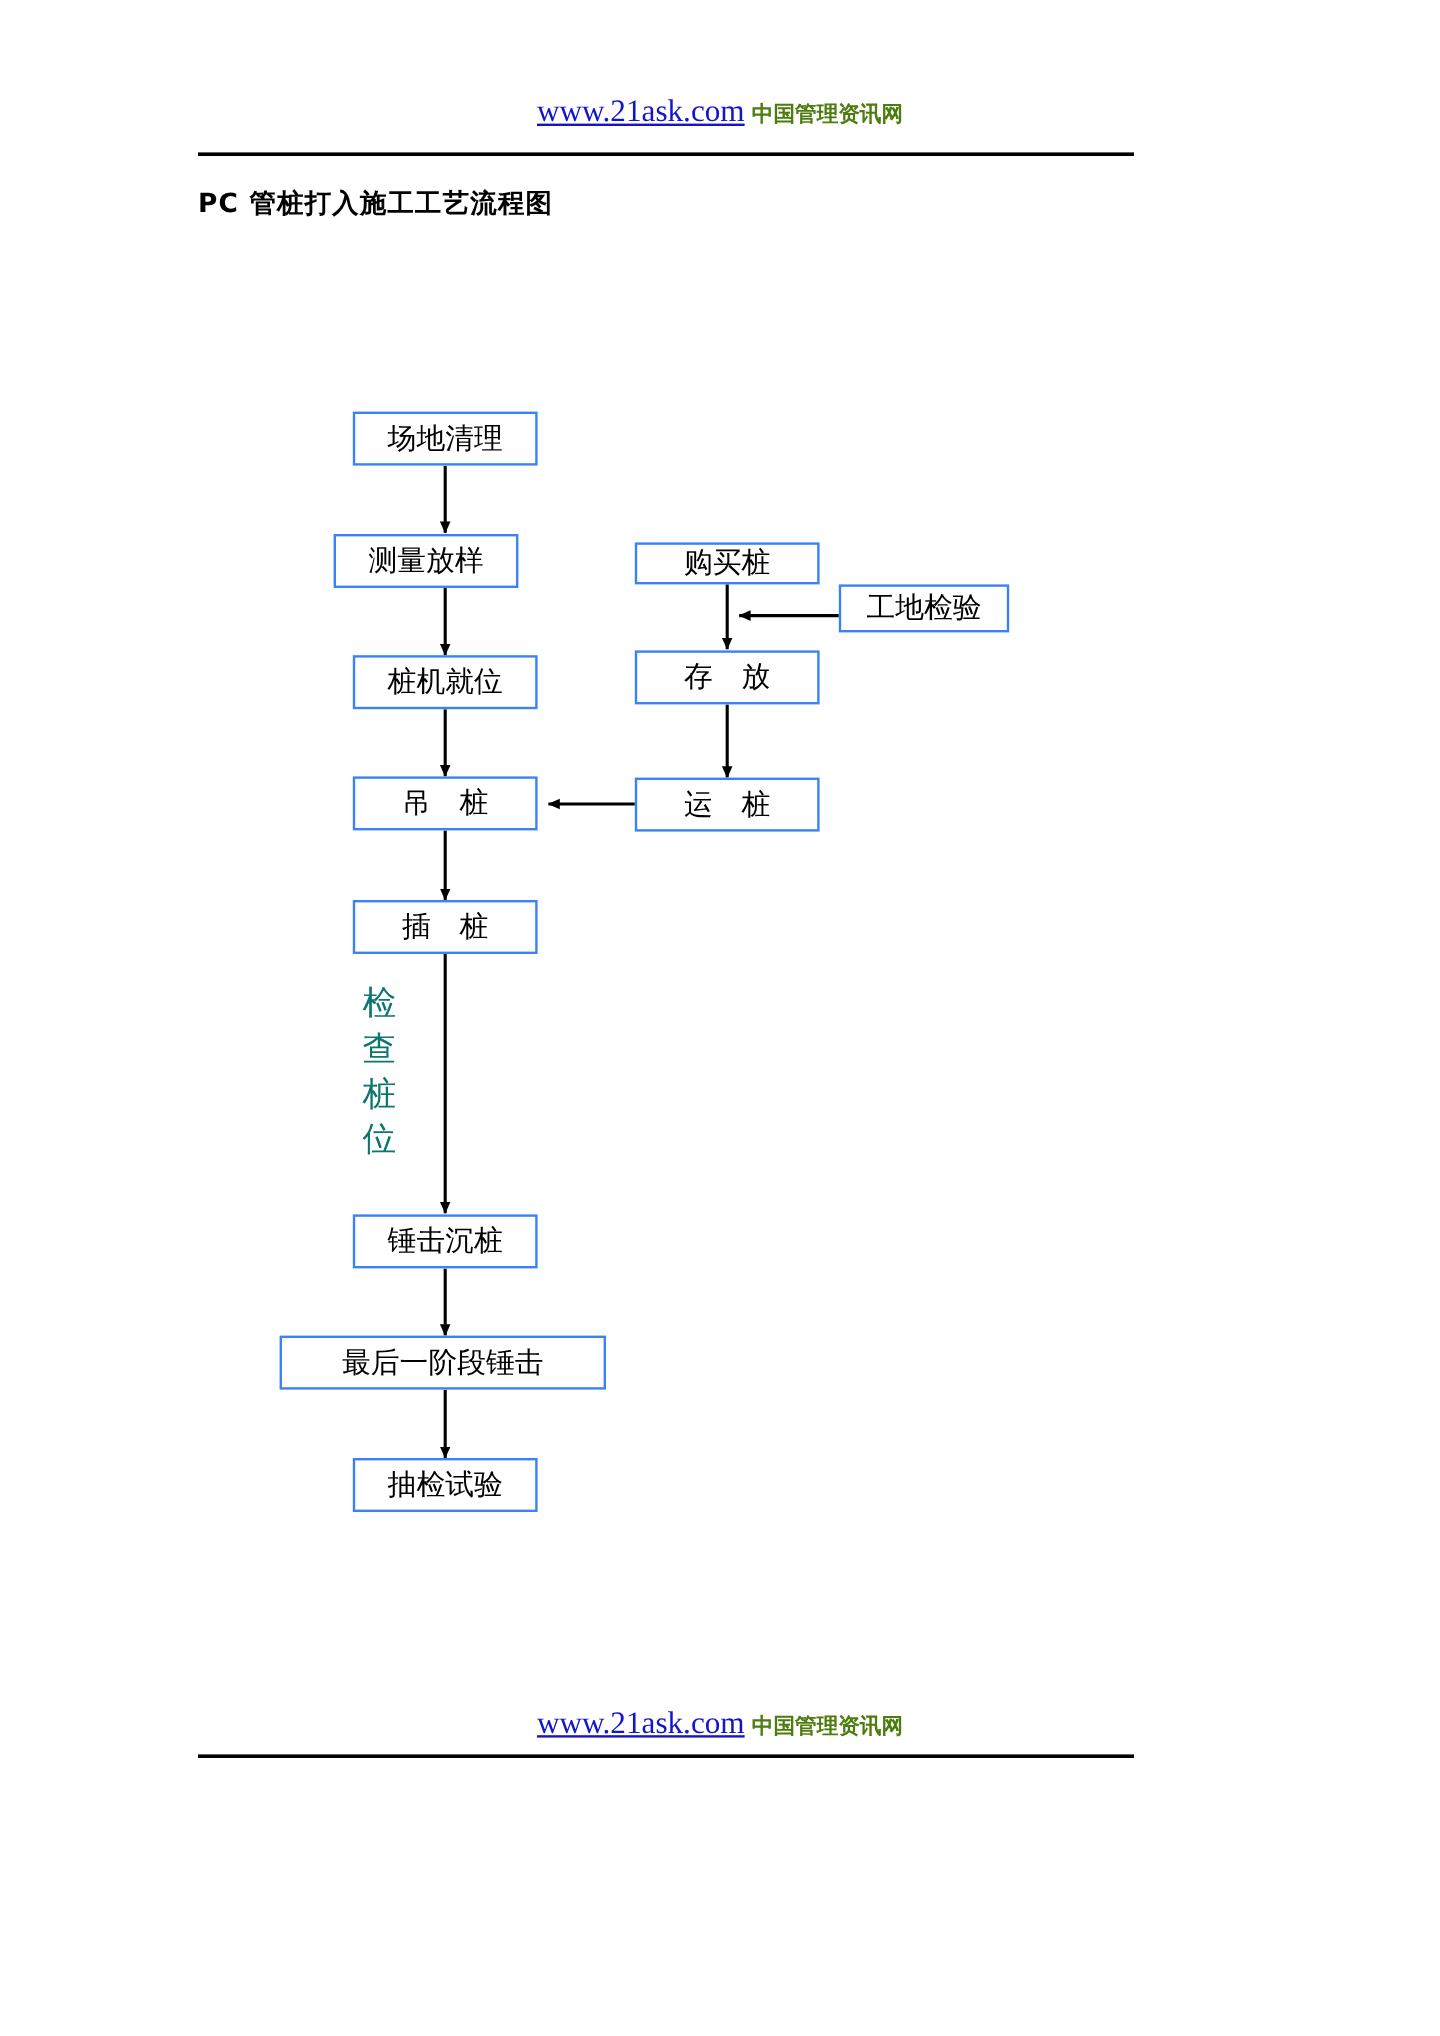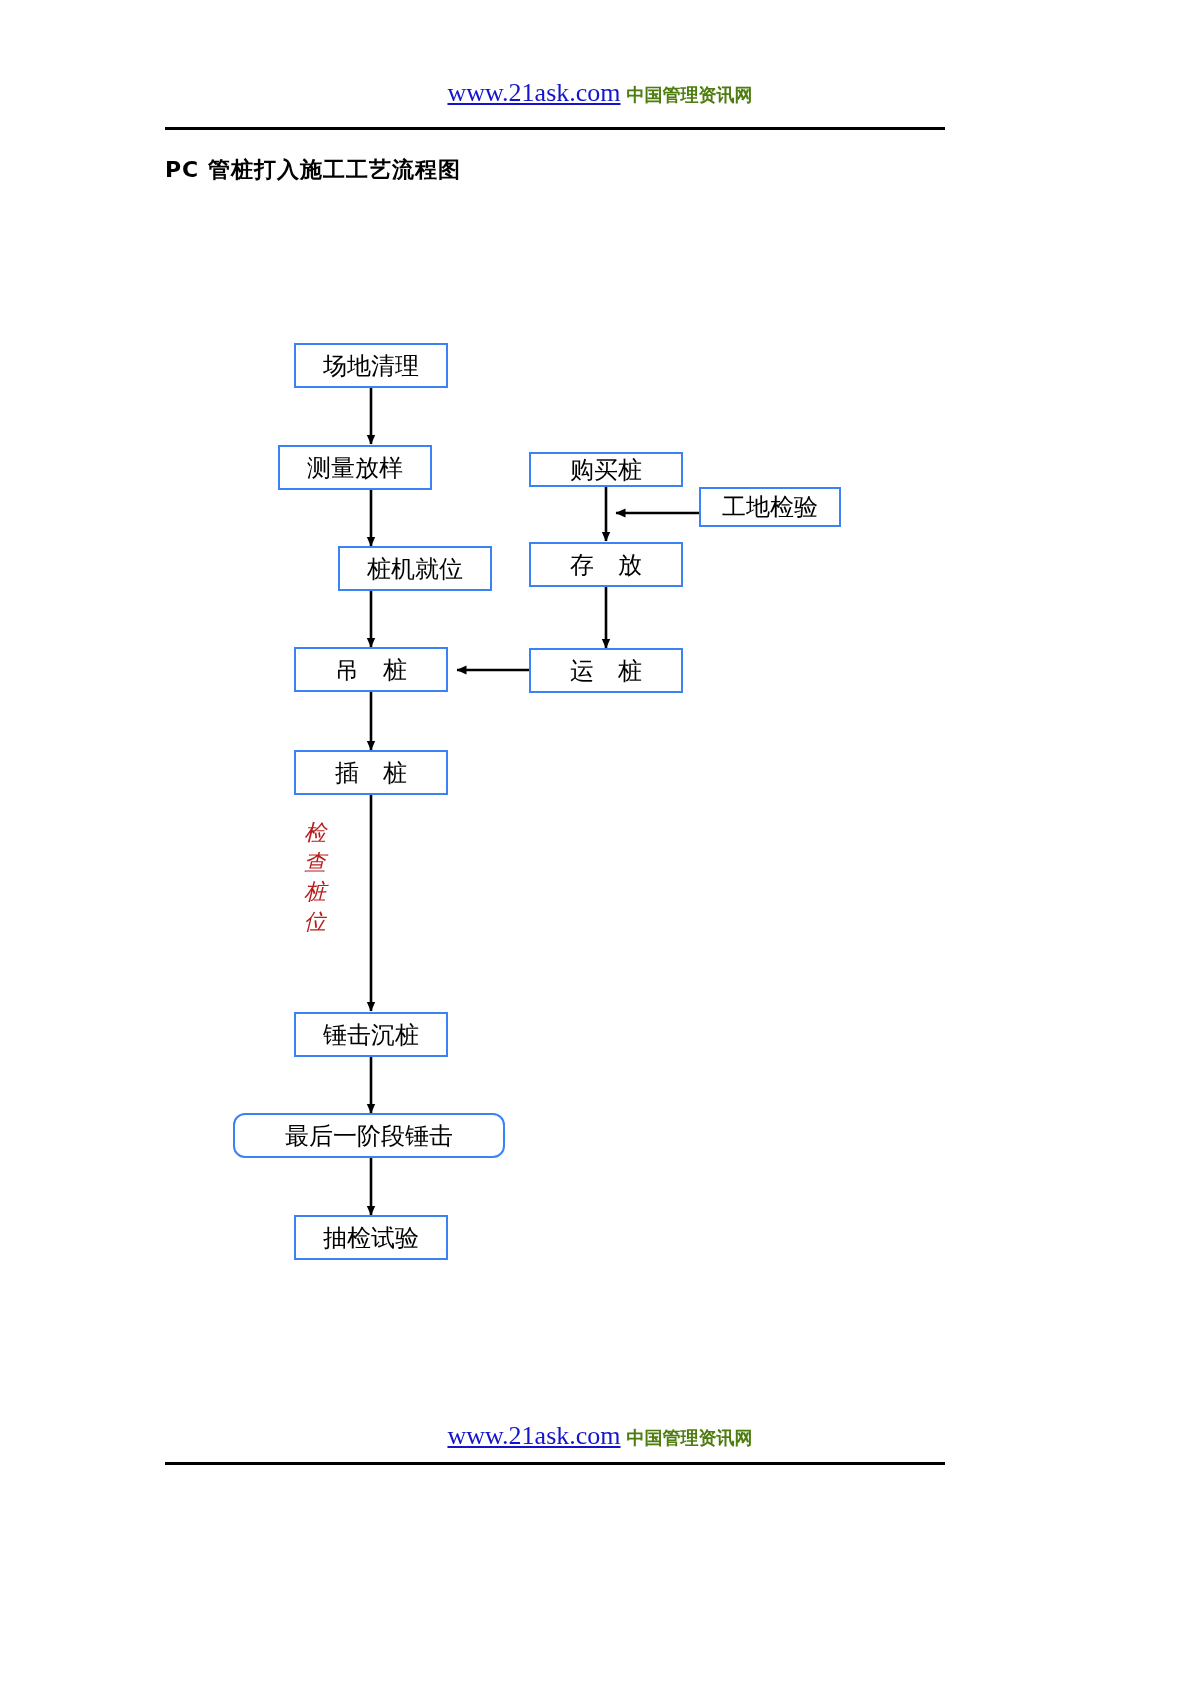--- a/index.html
+++ b/index.html
@@ -79,27 +79,26 @@
     justify-content: center;
     font-family: "Liberation Serif", "DejaVu Serif", serif;
     font-size: 24px;
     color: #000000;
     white-space: pre;
     line-height: 1;
   }
   .vtext {
     position: absolute;
     font-family: "Liberation Serif", "DejaVu Serif", serif;
-    font-size: 22px;
-    color: #b91c1c;
+    font-size: 28px;
+    color: #0f766e;
     width: 26px;
     text-align: center;
     line-height: 1.35;
     word-break: break-all;
-    font-style: italic;
   }
 </style>
 </head>
 <body>
 
 <div class="banner" style="top:78px;">
   <div class="banner-line">
     <span class="banner-url">www.21ask.com</span><span class="banner-cn">中国管理资讯网</span>
   </div>
 </div>
@@ -125,25 +124,25 @@
 
     <line x1="606" y1="478" x2="606" y2="541"></line>
     <line x1="700" y1="513" x2="616" y2="513"></line>
     <line x1="606" y1="587" x2="606" y2="648"></line>
     <line x1="530" y1="670" x2="457" y2="670"></line>
   </g>
 </svg>
 
 <div class="node" style="left:294px; top:343px; width:154px; height:45px;">场地清理</div>
 <div class="node" style="left:278px; top:445px; width:154px; height:45px;">测量放样</div>
-<div class="node" style="left:294px; top:546px; width:154px; height:45px;margin-left:44px;">桩机就位</div>
+<div class="node" style="left:294px; top:546px; width:154px; height:45px;">桩机就位</div>
 <div class="node" style="left:294px; top:647px; width:154px; height:45px;">吊　桩</div>
 <div class="node" style="left:294px; top:750px; width:154px; height:45px;">插　桩</div>
 <div class="node" style="left:294px; top:1012px; width:154px; height:45px;">锤击沉桩</div>
-<div class="node" style="left:233px; top:1113px; width:272px; height:45px;border-radius:12px;">最后一阶段锤击</div>
+<div class="node" style="left:233px; top:1113px; width:272px; height:45px;">最后一阶段锤击</div>
 <div class="node" style="left:294px; top:1215px; width:154px; height:45px;">抽检试验</div>
 
 <div class="node" style="left:529px; top:452px; width:154px; height:35px;">购买桩</div>
 <div class="node" style="left:699px; top:487px; width:142px; height:40px;">工地检验</div>
 <div class="node" style="left:529px; top:542px; width:154px; height:45px;">存　放</div>
 <div class="node" style="left:529px; top:648px; width:154px; height:45px;text-align:right;">运　桩</div>
 
 <div class="vtext" style="left:302px; top:818px;">检查桩位</div>
 
 <div class="banner" style="top:1421px;">

